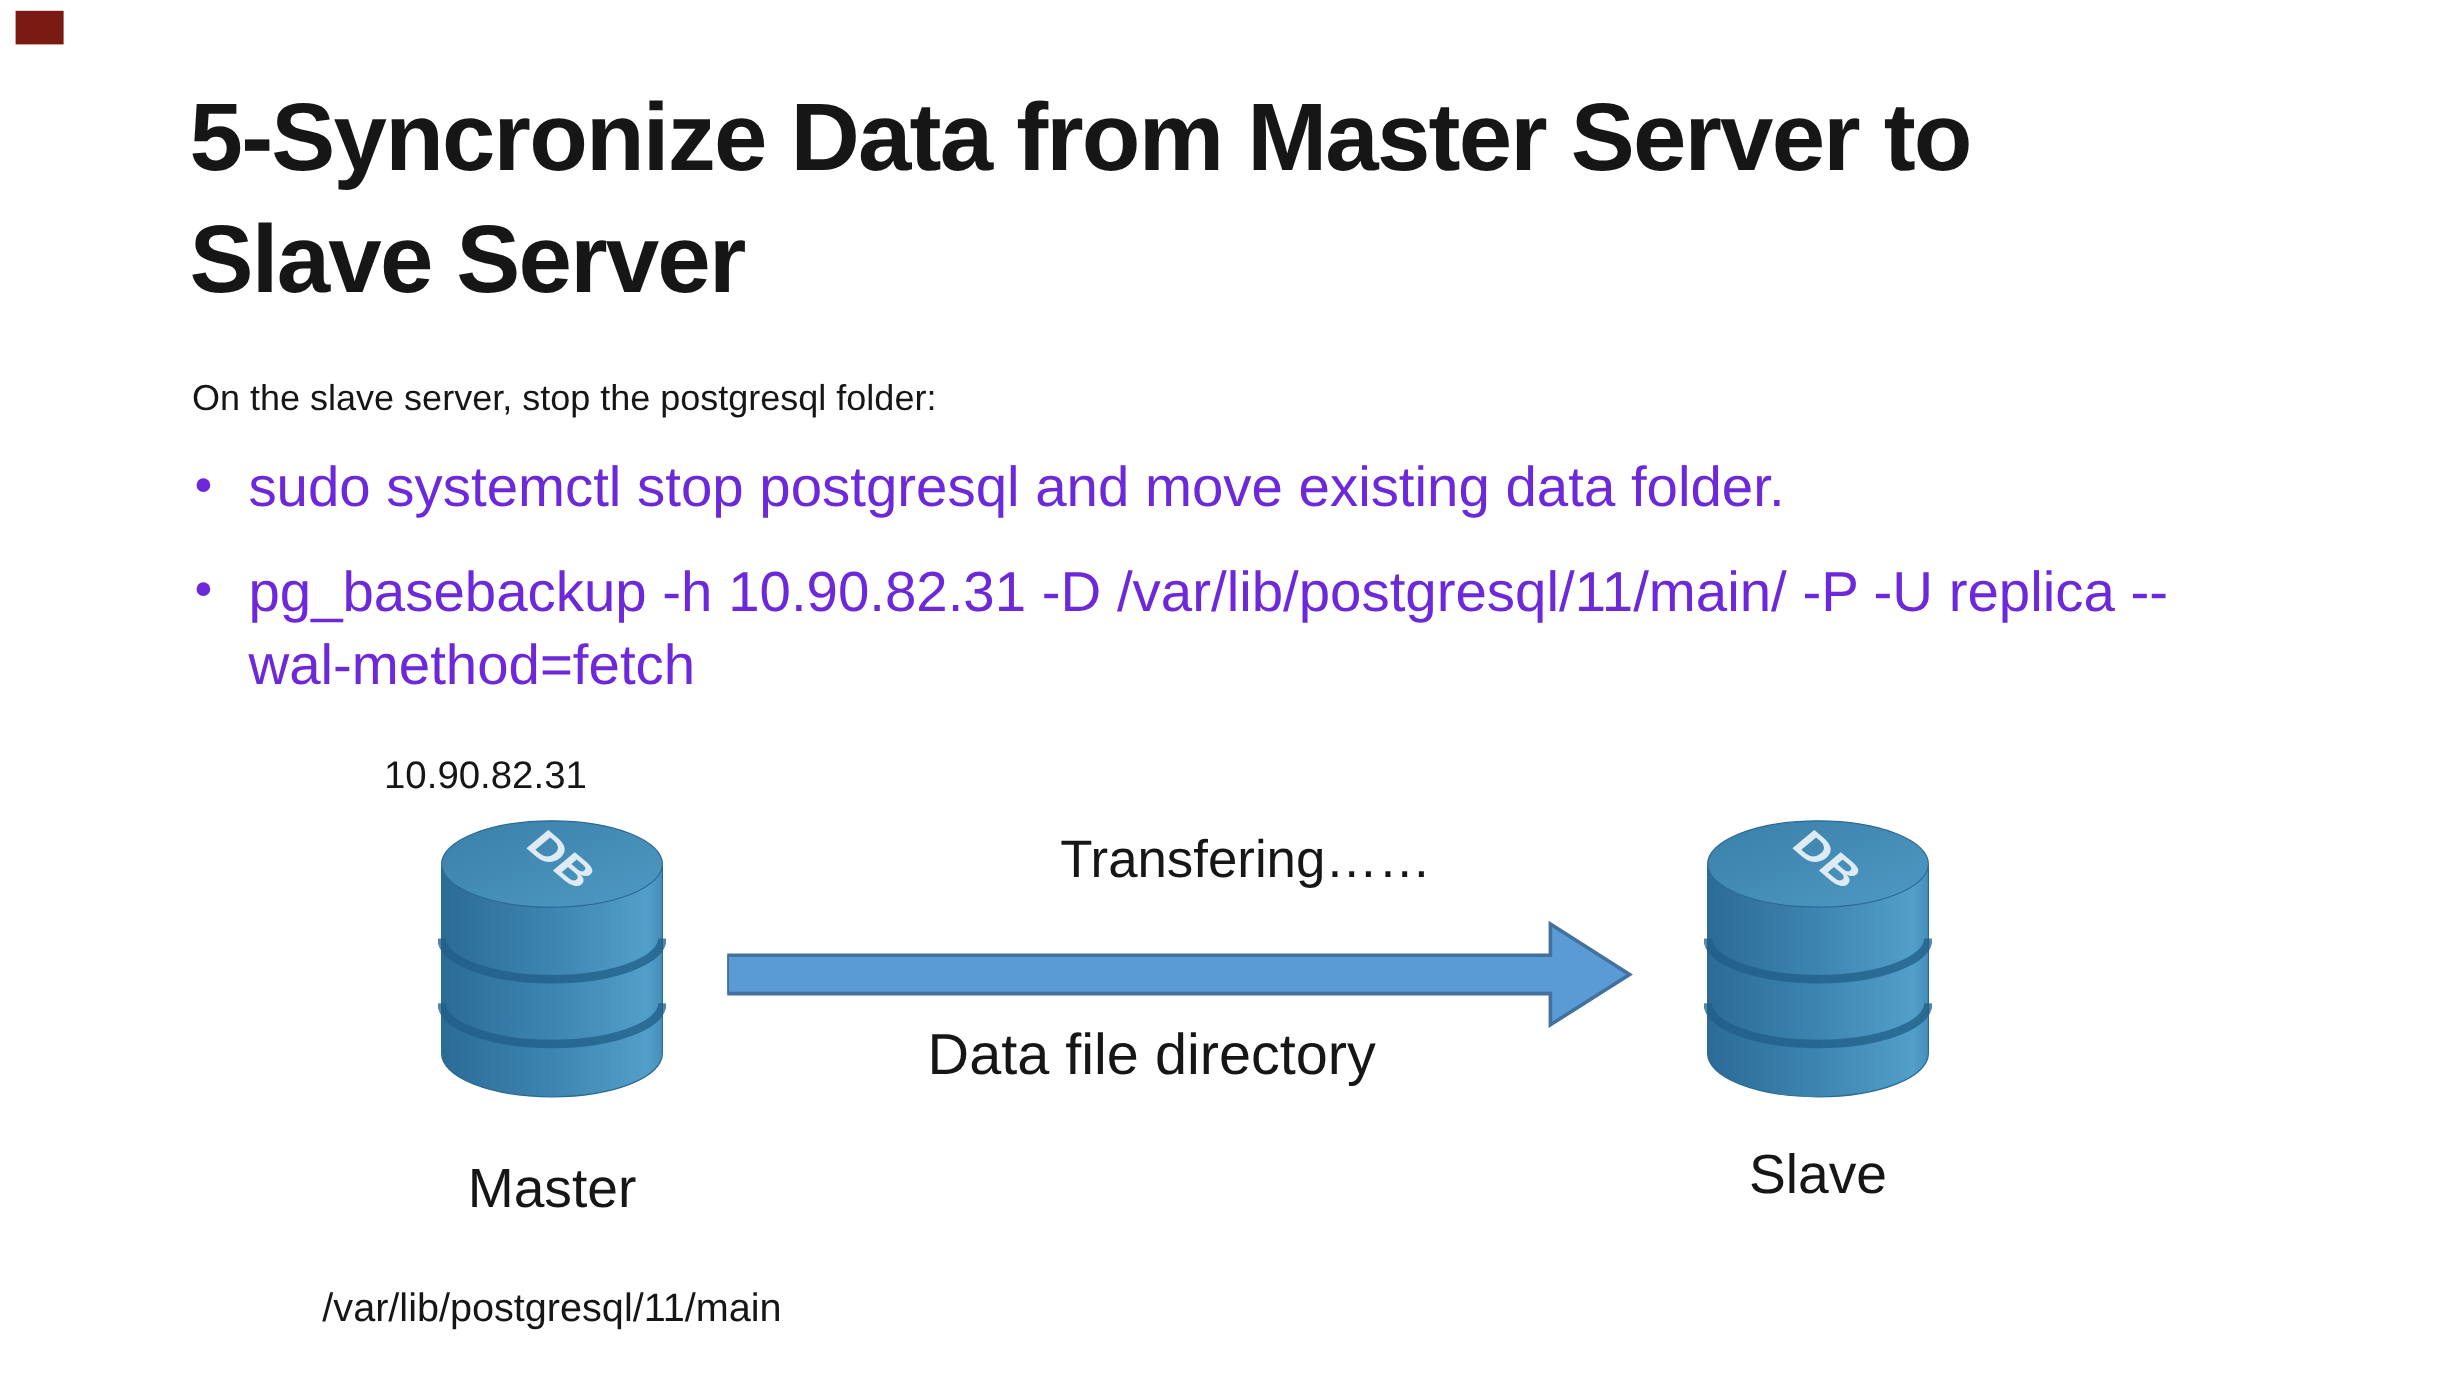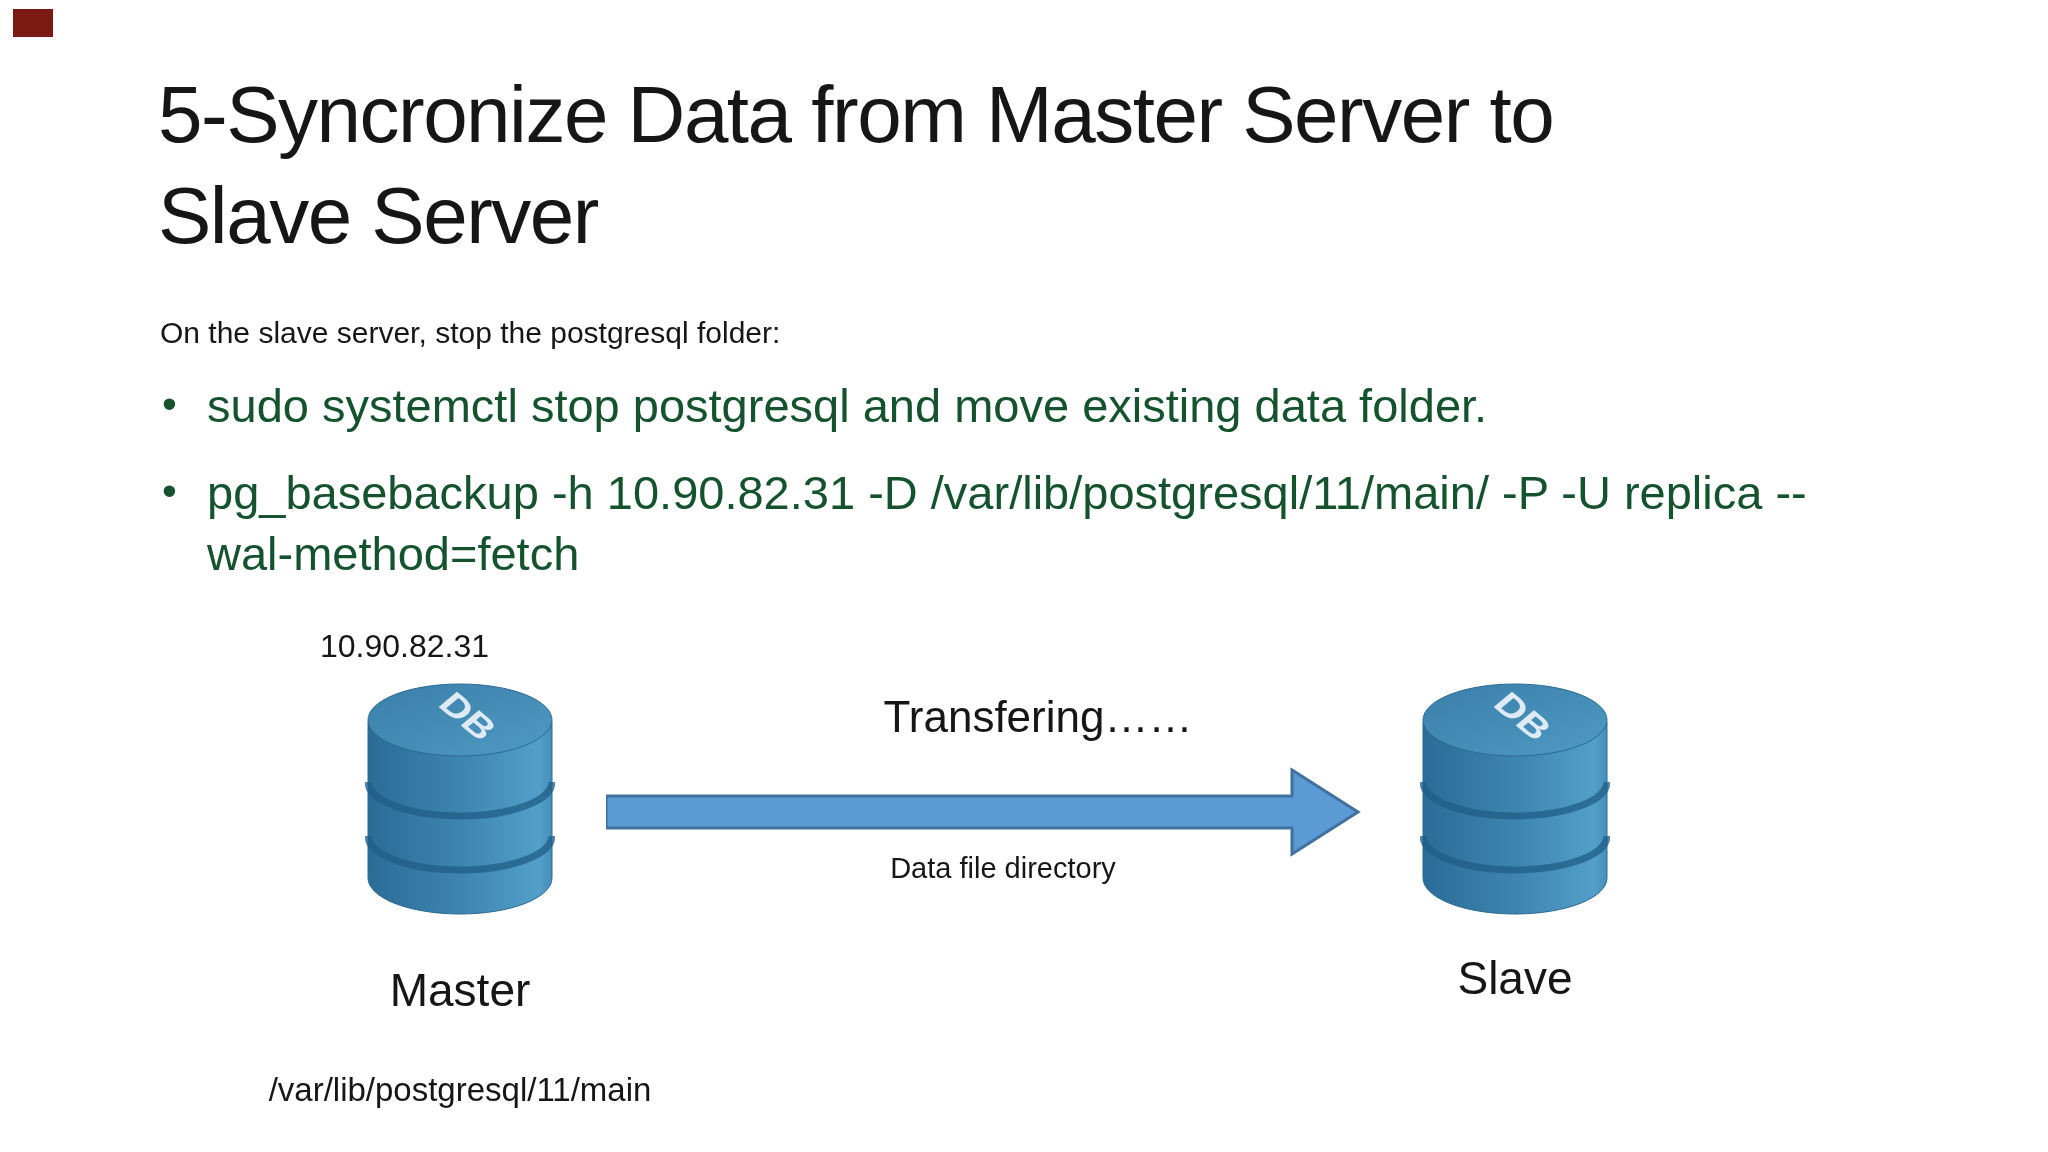--- a/index.html
+++ b/index.html
@@ -11,30 +11,30 @@
     font-family:"Liberation Sans", sans-serif;
     color:#161616;
   }
   .corner-mark{
     position:absolute;left:13px;top:9px;width:40px;height:28px;
     background:#7b1a12;
   }
   .title{
     position:absolute;left:158px;top:64px;
     font-size:80px;line-height:101px;letter-spacing:-1.5px;
-    font-weight:400;color:#161616;margin:0;
+    font-weight:700;color:#161616;margin:0;
   }
   .title span{display:block;}
   .intro{
     position:absolute;left:160px;top:313px;
     font-size:30px;line-height:39px;margin:0;color:#161616;
   }
   .bullets{
     position:absolute;left:160px;top:375px;width:1700px;
-    font-size:47px;line-height:61px;color:#14532d;
+    font-size:47px;line-height:61px;color:#6d28d9;
   }
   .bullet{position:relative;padding-left:47px;}
   .bullet + .bullet{margin-top:26px;}
   .bullet::before{
     content:"\2022";
     position:absolute;left:2px;top:-2px;
     font-size:0.9em;
   }
   .ip-label{
     position:absolute;top:628px;width:280px;
@@ -45,21 +45,21 @@
   .cyl{position:absolute;top:678px;}
   .cyl-master{left:365px;}
   .cyl-slave{left:1420px;}
   .status-label{
     position:absolute;left:823px;top:692px;width:430px;
     font-size:44px;text-align:center;
   }
   .arrow-svg{position:absolute;left:606px;top:762px;}
   .arrow-label{
     position:absolute;left:773px;top:852px;width:460px;
-    font-size:29px;text-align:center;
+    font-size:48px;
   }
   .node-label{
     position:absolute;width:220px;
     font-size:46px;text-align:center;
   }
   .node-master{left:350px;top:963px;}
   .node-slave{left:1405px;top:951px;}
   .path-label{
     position:absolute;left:225px;top:1027px;width:470px;
     font-size:33px;text-align:center;margin-top:44px;

